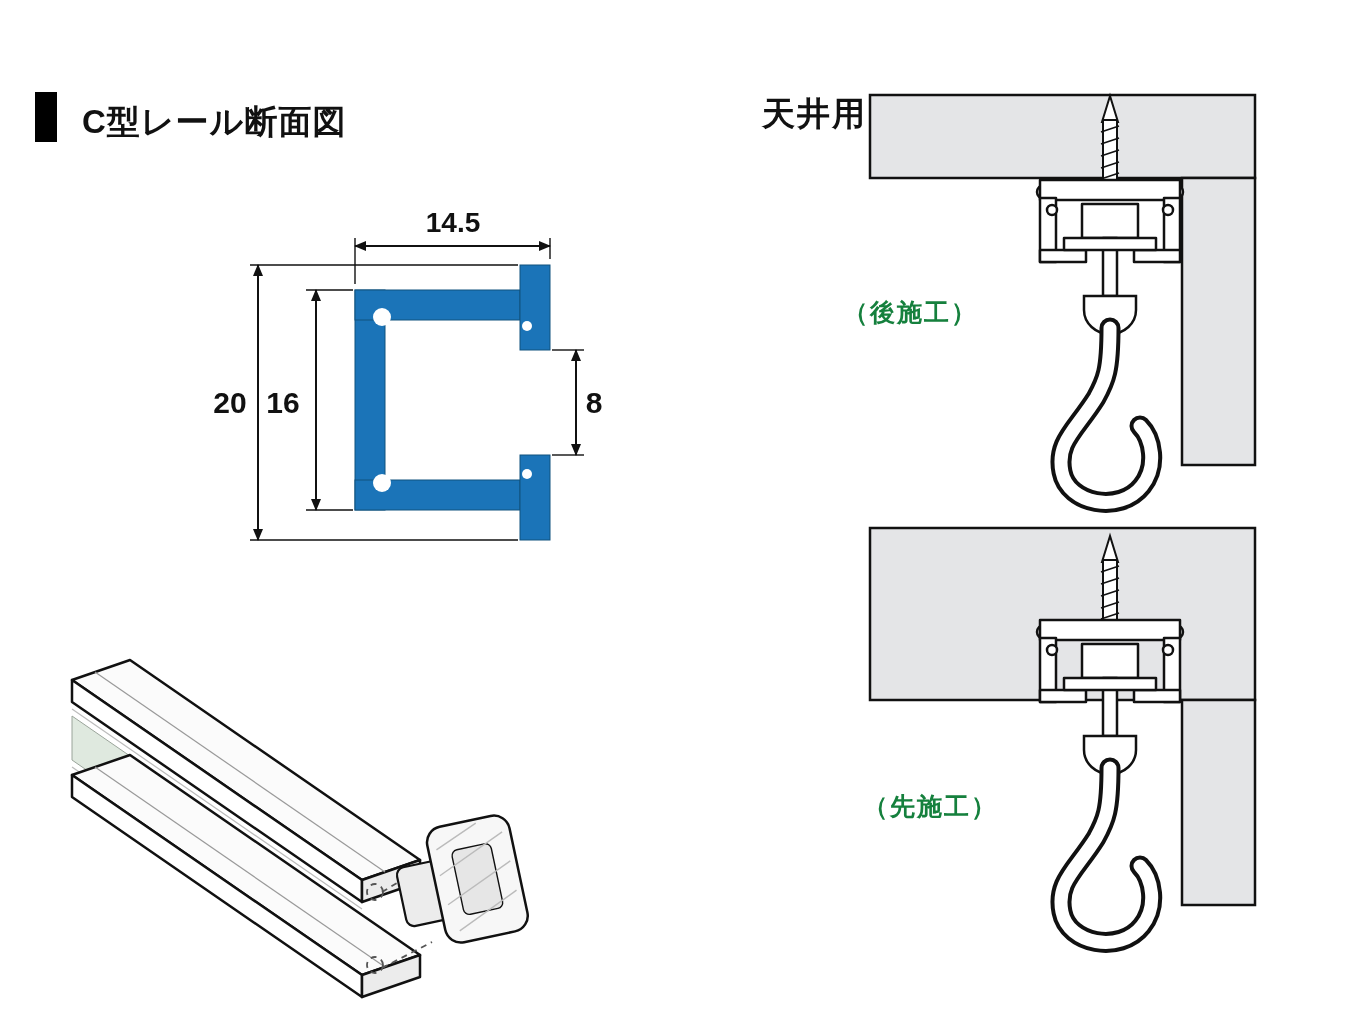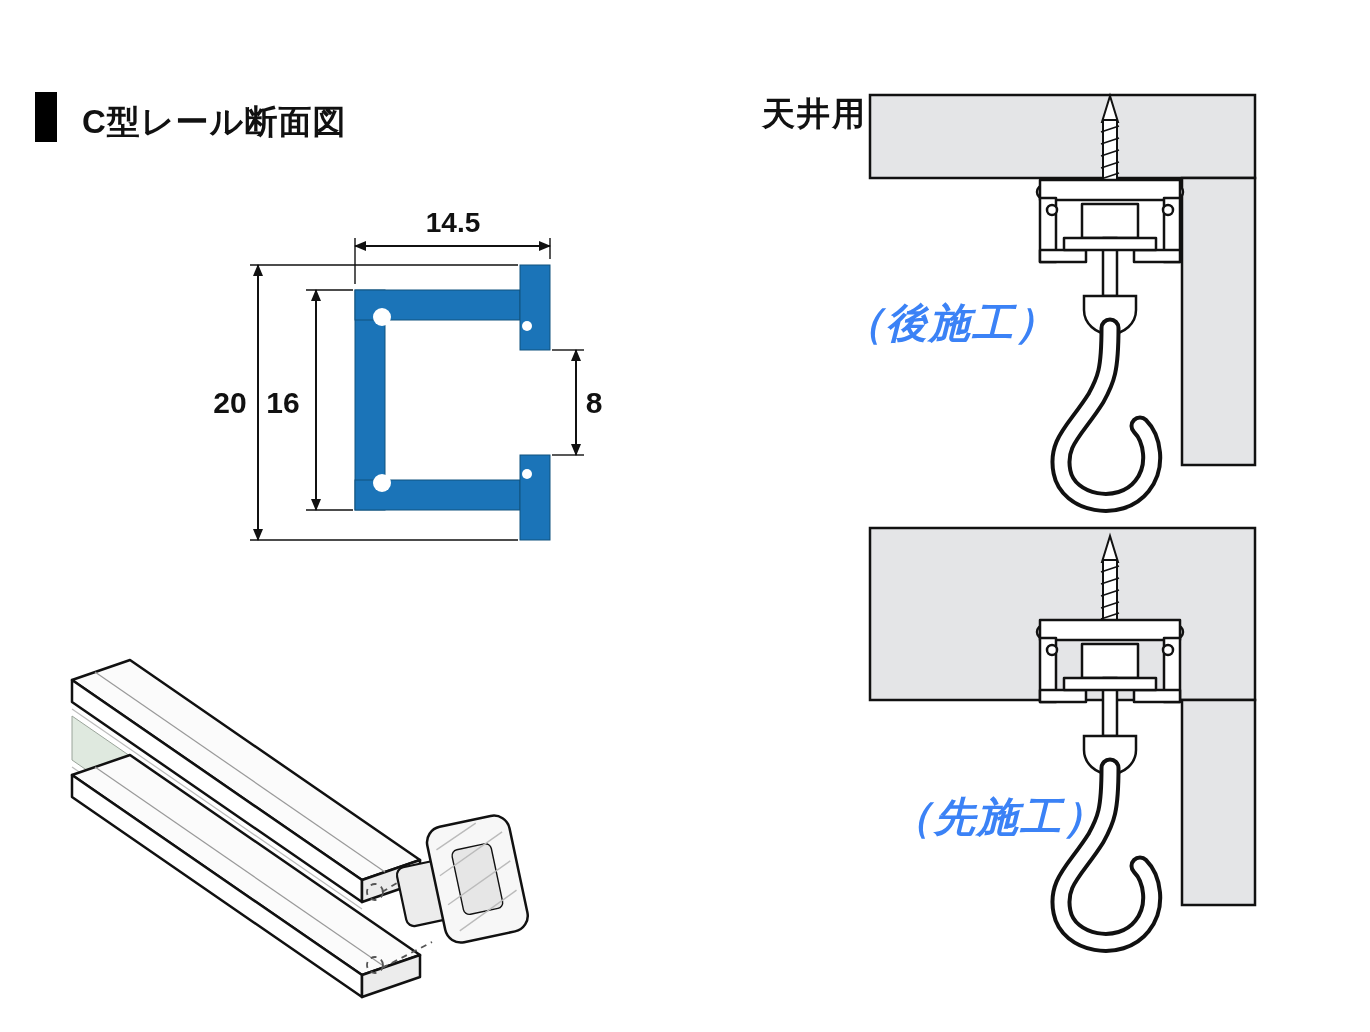--- a/index.html
+++ b/index.html
@@ -4,36 +4,36 @@
 <style>
   html,body{margin:0;padding:0;}
   body{
     width:1370px;height:1032px;position:relative;background:#ffffff;
     font-family:"Liberation Sans","DejaVu Sans",sans-serif;color:#111;
     overflow:hidden;
   }
   .abs{position:absolute;}
   .page-title{font-size:33px;font-weight:bold;letter-spacing:1px;}
   .section-header{font-size:33px;font-weight:bold;letter-spacing:2px;}
-  .mount-label{font-size:41px;font-weight:bold;color:#3b82f6;letter-spacing:2px;font-style:italic;}
+  .mount-label{font-size:25px;font-weight:bold;color:#15803d;letter-spacing:2px;}
   svg text.dim{font-family:"Liberation Sans","DejaVu Sans",sans-serif;font-size:28px;font-weight:600;fill:#111;}
   svg text.dim-lg{font-size:30px;}
   .concrete{fill:#e4e5e7;stroke:#111;stroke-width:2.5;}
   .outline{fill:#ffffff;stroke:#111;stroke-width:2.5;stroke-linejoin:round;}
 </style>
 </head>
 <body>
 
 <div class="abs" style="left:35px;top:92px;width:22px;height:50px;background:#000;"></div>
 <div class="abs page-title" style="left:82px;top:100px;">C型レール断面図</div>
 
 <div class="abs section-header" style="left:738px;top:92px;margin-left:24px;">天井用</div>
 
 <div class="abs mount-label" style="left:843px;top:296px;">（後施工）</div>
-<div class="abs mount-label" style="left:891px;top:790px;">（先施工）</div>
+<div class="abs mount-label" style="left:863px;top:790px;">（先施工）</div>
 
 <svg class="abs" style="left:170px;top:180px;" width="460" height="420" viewBox="0 0 460 420">
   <defs>
     <marker id="arr" markerWidth="12" markerHeight="10" refX="11" refY="5" orient="auto-start-reverse" markerUnits="userSpaceOnUse">
       <path d="M0,0 L12,5 L0,10 z" fill="#111"></path>
     </marker>
   </defs>
 
   <g stroke="#10527f" stroke-width="1" fill="#1b74b8">
     <rect x="185" y="110" width="30" height="220"></rect>

